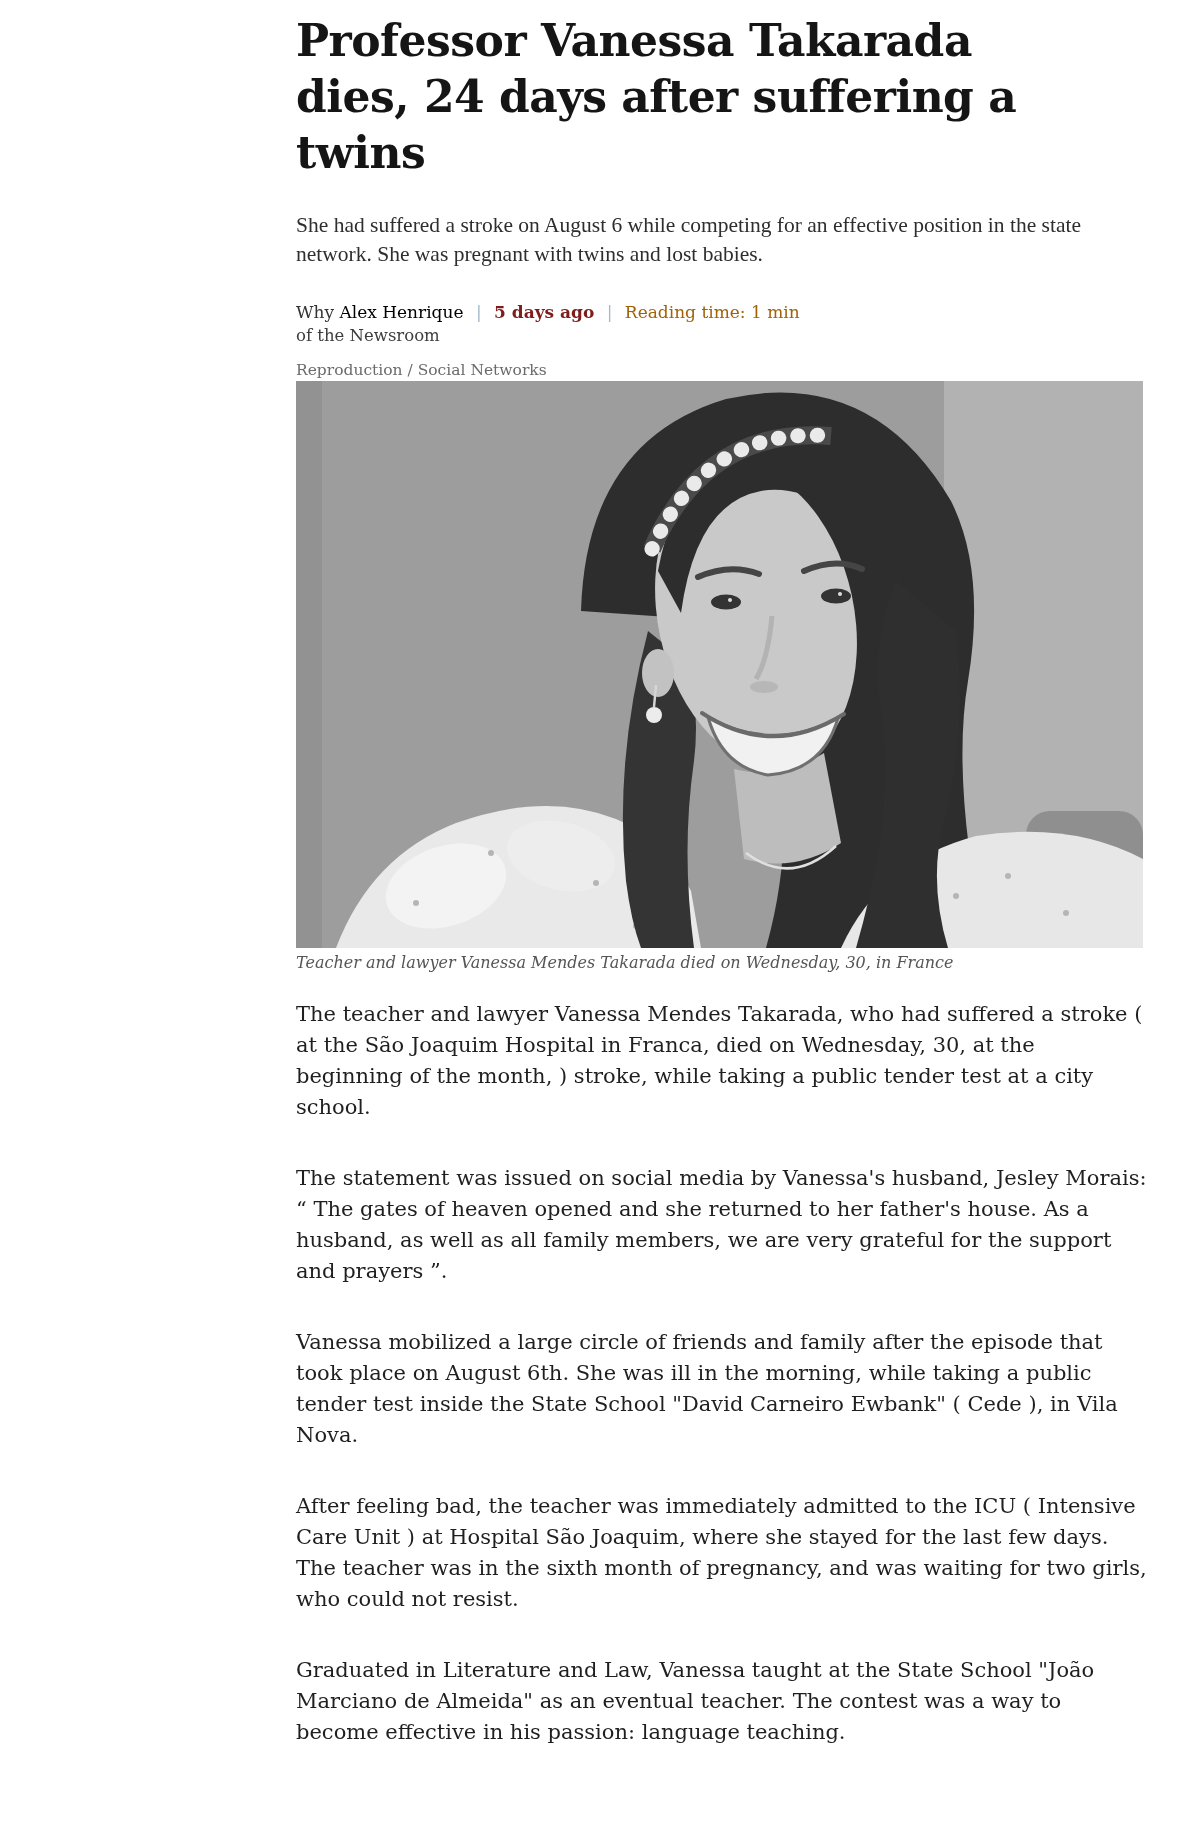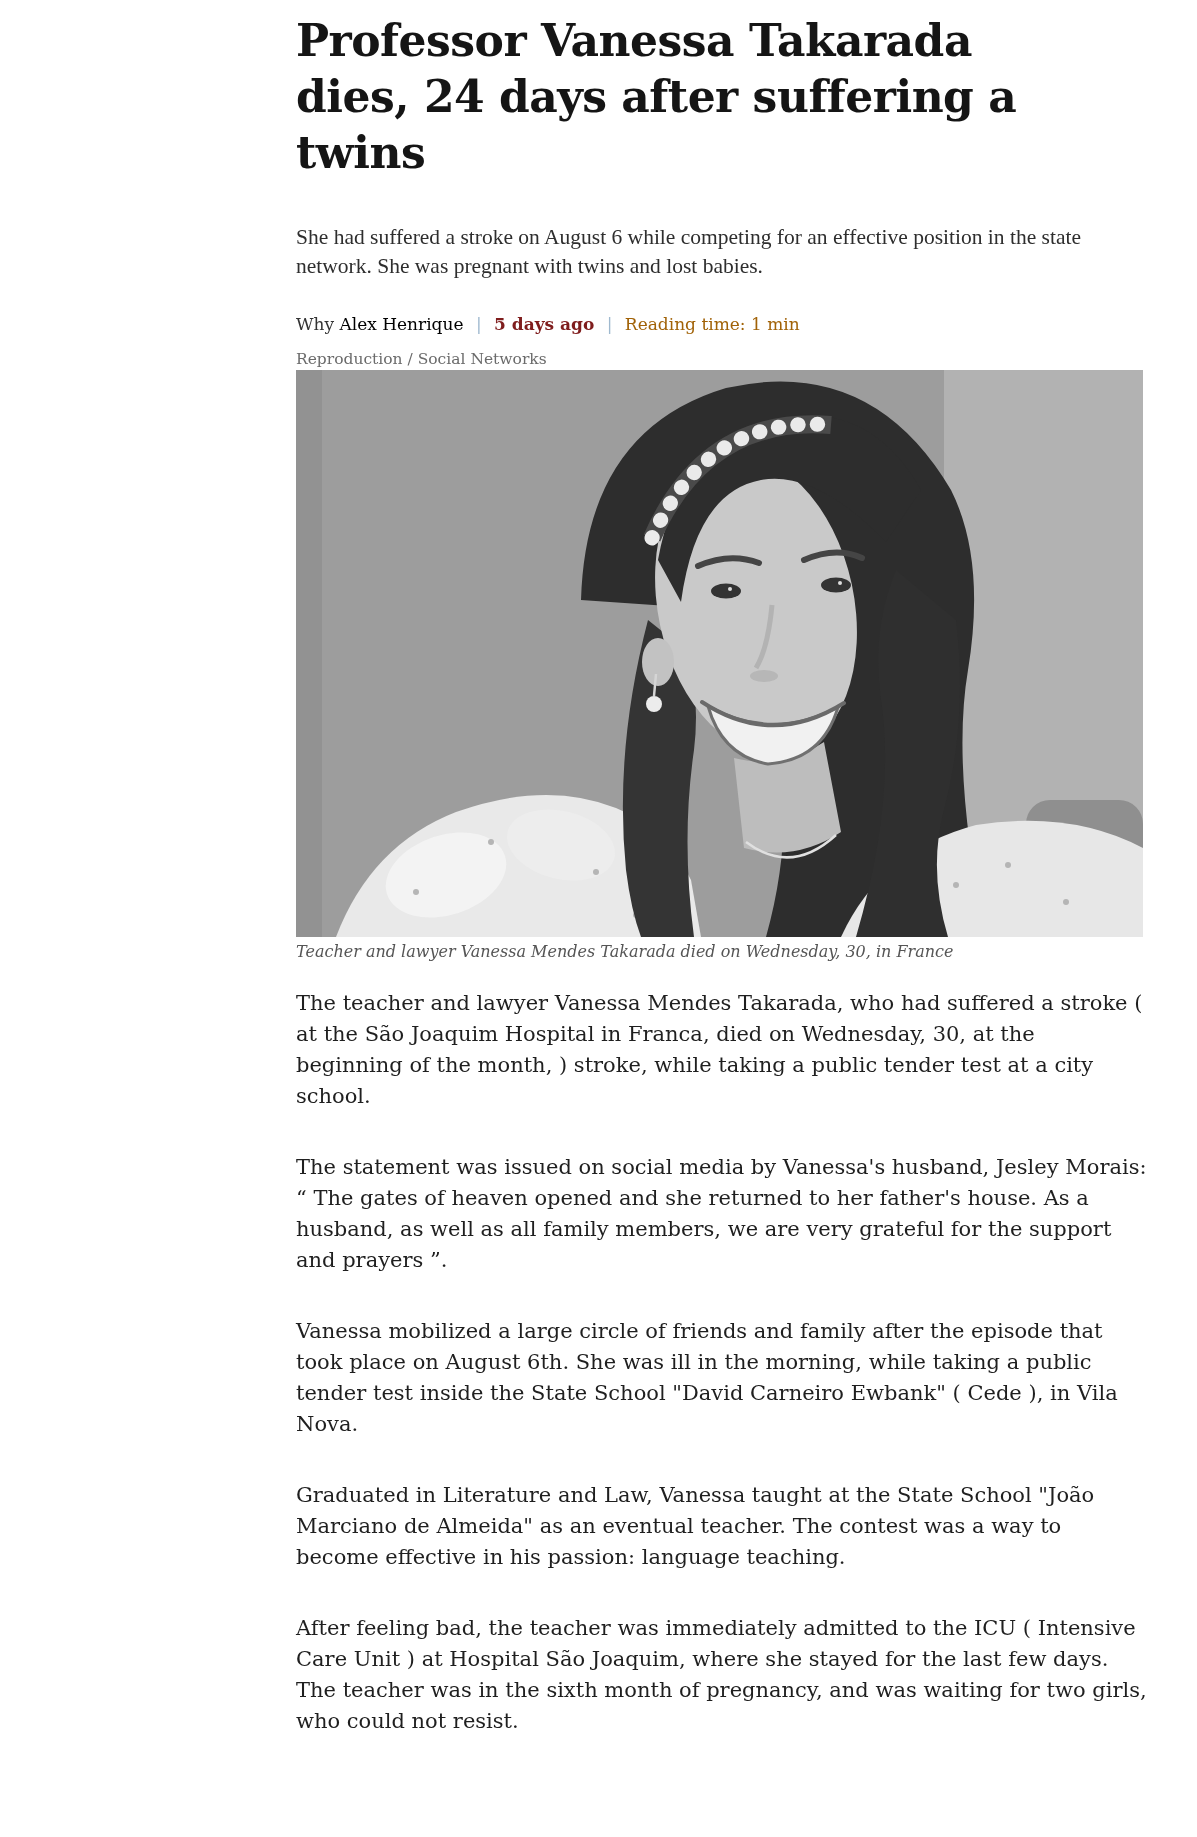--- a/index.html
+++ b/index.html
@@ -18,21 +18,21 @@
   h1.headline {
     font-family: "DejaVu Serif", serif;
     font-weight: bold;
     font-size: 44px;
     line-height: 56px;
     color: #151515;
     letter-spacing: -0.5px;
   }
   h1.headline span { display: block; }
   .deck {
-    margin-top: 42px;
+    margin-top: 30px;
     font-family: "Liberation Serif", serif;
     font-size: 21.5px;
     line-height: 29px;
     color: #2e2e2e;
   }
   .byline {
     margin-top: 32px;
     font-size: 17px;
     line-height: 22px;
     color: #333333;
@@ -105,20 +105,21 @@
     <p class="deck">She had suffered a stroke on August 6 while competing for an effective position in the state network. She was pregnant with twins and lost babies.</p>
 
     <div class="byline">
       <span>Why</span>
       <a class="author">Alex Henrique</a>
       <span class="sep">|</span>
       <a class="date">5 days ago</a>
       <span class="sep">|</span>
       <span class="reading">Reading time: 1 min</span>
     </div>
+    <div class="affiliation">of the Newsroom</div>
 
     <div class="credit">Reproduction / Social Networks</div>
 
     <figure>
       <div class="photo-frame">
 
         <svg width="847" height="567" viewBox="0 0 847 567" xmlns="http://www.w3.org/2000/svg">
           <rect x="0" y="0" width="847" height="567" fill="#9d9d9d"></rect>
           <rect x="648" y="0" width="199" height="567" fill="#b2b2b2"></rect>
           <rect x="730" y="430" width="117" height="137" rx="24" fill="#8f8f8f"></rect>
@@ -171,18 +172,18 @@
           <path d="M 406 332 Q 476 378 548 333" stroke="#6a6a6a" stroke-width="4" fill="none" stroke-linecap="round"></path>
         </svg>
       </div>
       <figcaption>Teacher and lawyer Vanessa Mendes Takarada died on Wednesday, 30, in France</figcaption>
     </figure>
 
     <div class="body-text">
       <p>The teacher and lawyer Vanessa Mendes Takarada, who had suffered a stroke ( at the São Joaquim Hospital in Franca, died on Wednesday, 30, at the beginning of the month, ) stroke, while taking a public tender test at a city school.</p>
       <p>The statement was issued on social media by Vanessa's husband, Jesley Morais: “ The gates of heaven opened and she returned to her father's house. As a husband, as well as all family members, we are very grateful for the support and prayers ”.</p>
       <p>Vanessa mobilized a large circle of friends and family after the episode that took place on August 6th. She was ill in the morning, while taking a public tender test inside the State School "David Carneiro Ewbank" ( Cede ), in Vila Nova.</p>
+      <p>After feeling bad, the teacher was immediately admitted to the ICU ( Intensive Care Unit ) at Hospital São Joaquim, where she stayed for the last few days. The teacher was in the sixth month of pregnancy, and was waiting for two girls, who could not resist.</p>
       <p>Graduated in Literature and Law, Vanessa taught at the State School "João Marciano de Almeida" as an eventual teacher. The contest was a way to become effective in his passion: language teaching.</p>
-      <p>After feeling bad, the teacher was immediately admitted to the ICU ( Intensive Care Unit ) at Hospital São Joaquim, where she stayed for the last few days. The teacher was in the sixth month of pregnancy, and was waiting for two girls, who could not resist.</p>
     </div>
 
   </article>
 </div>
 
 </body></html>

